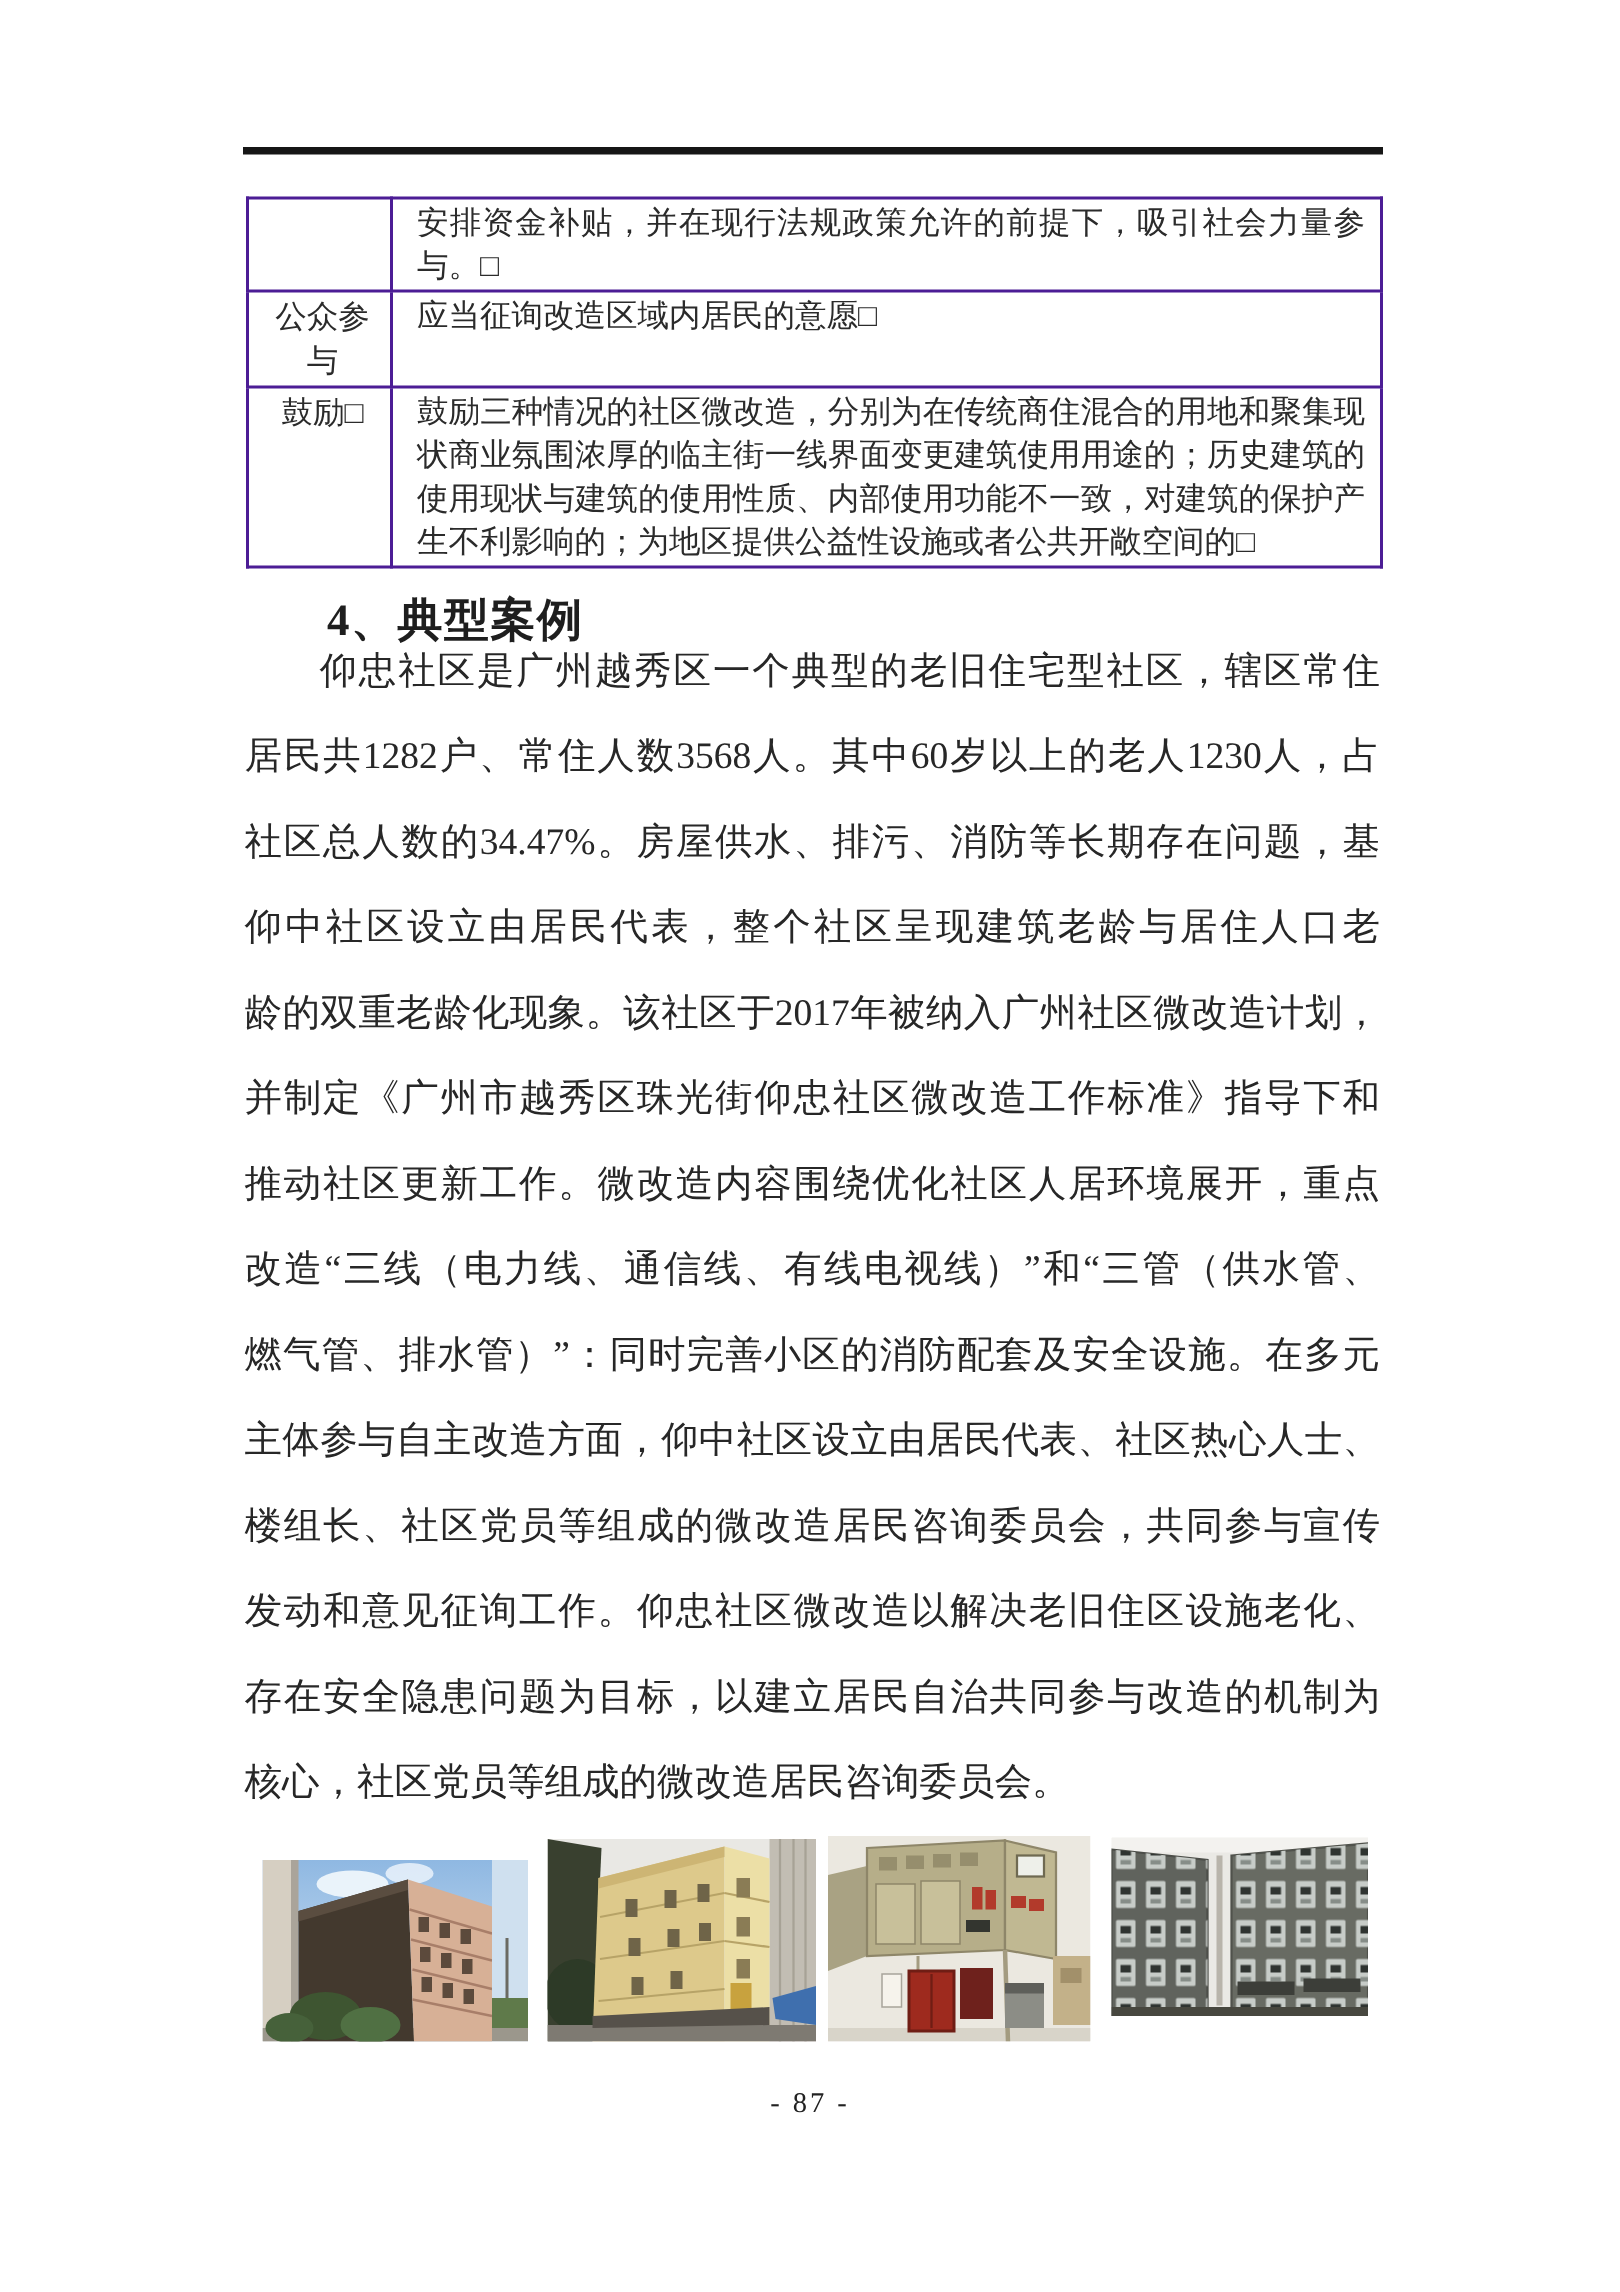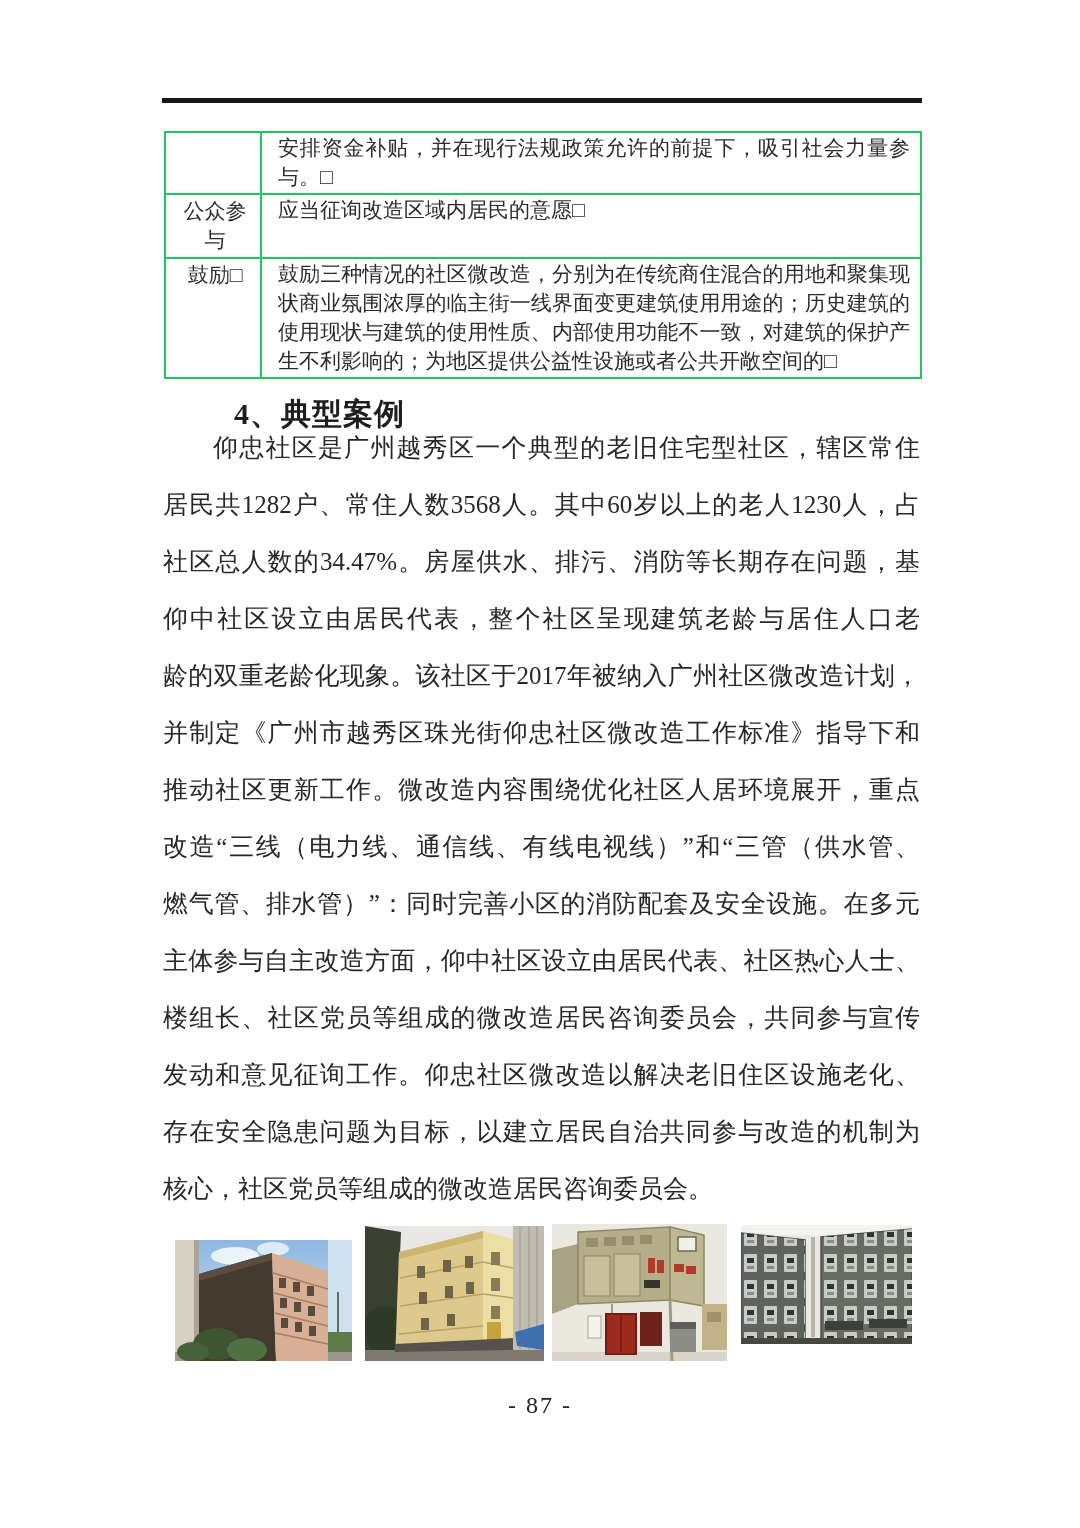--- a/index.html
+++ b/index.html
@@ -14,35 +14,35 @@
   }
   .top-rule {
     position:absolute; left:162px; top:98px;
     width:760px; height:5px; background:#161616;
   }
   table.policy {
     position:absolute; left:164px; top:131px;
     width:756px; border-collapse:collapse; table-layout:fixed;
     font-size:21px; line-height:29px; color:#2b2b2b;
   }
-  table.policy td { border:2px solid #22c55e; vertical-align:top; box-sizing:border-box;padding-left:16px; }
+  table.policy td { border:2px solid #4c1d95; vertical-align:top; box-sizing:border-box;padding-left:16px; }
   td.cell-label {
     width:96px; text-align:center; vertical-align:middle;
     padding:2px 12px;
   }
   td.cell-content {
     padding:1px 10px 1px 12px;
     text-align:justify;
   }
   tr.row-1 { height:57px; }
   tr.row-2 { height:59px;margin-left:44px; }
   tr.row-3 { height:116px; }
   tr.row-2 td.cell-content { vertical-align:top; }
   .section-heading {
-    position:absolute; left:234px; top:394px; margin:0;
+    position:absolute; left:218px; top:394px; margin:0;
     font-size:30px; font-weight:bold; line-height:40px;
     letter-spacing:1px; color:#1e1e1e;
   }
   .body-text {
     position:absolute; left:163px; top:419px; width:757px;
   }
   .bline {
     height:57px; line-height:57px;
     font-size:25px; color:#272727;
     text-align:justify; text-align-last:justify;
@@ -51,21 +51,21 @@
   .bline.first { text-indent:50px; }
   .bline.last { text-align-last:left; }
   .photos { position:absolute; left:0; top:0; width:1080px; height:1528px; pointer-events:none; }
   .photo { position:absolute; display:block; }
   #photo1 { left:175px; top:1240px; }
   #photo2 { left:365px; top:1226px; }
   #photo3 { left:552px; top:1224px; }
   #photo4 { left:741px; top:1225px; }
   .page-number {
     position:absolute; left:0; top:1392px; width:1080px;
-    text-align:center; font-size:24px; letter-spacing:2px; color:#222222;
+    text-align:center; font-size:19px; letter-spacing:2px; color:#222222;
   }
 </style>
 </head>
 <body>
 
 <div class="page">
 
   <div class="top-rule"></div>
 
   <table class="policy">

